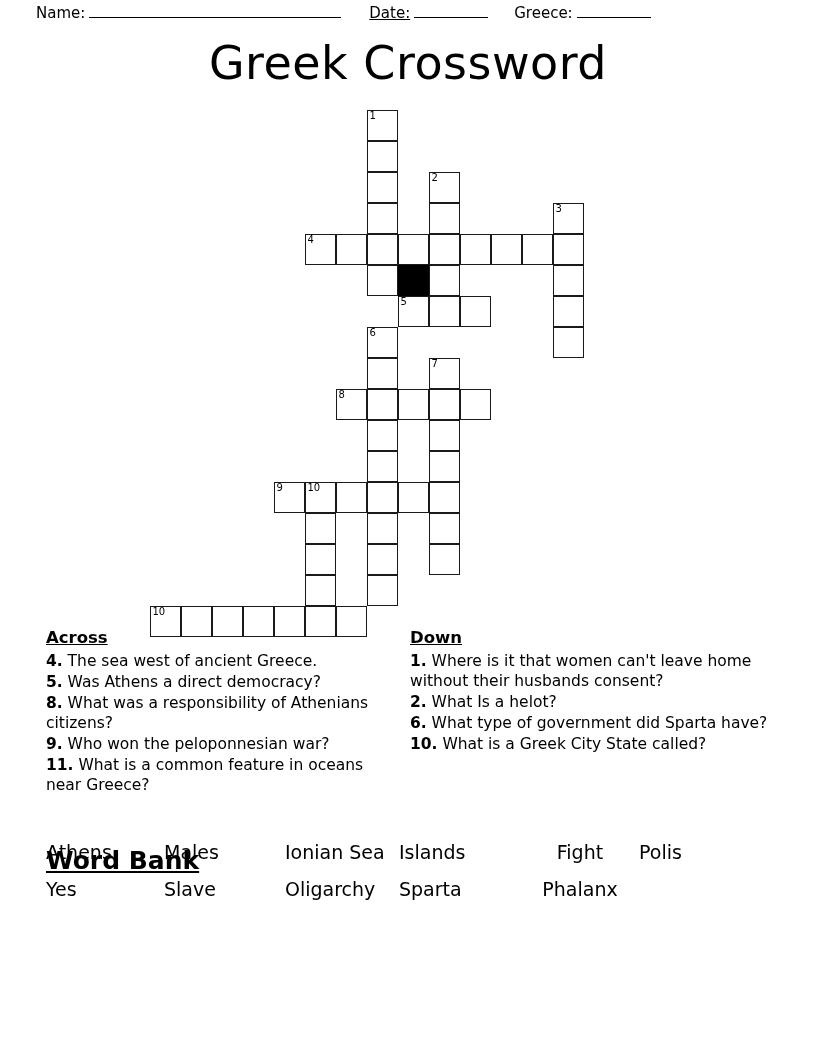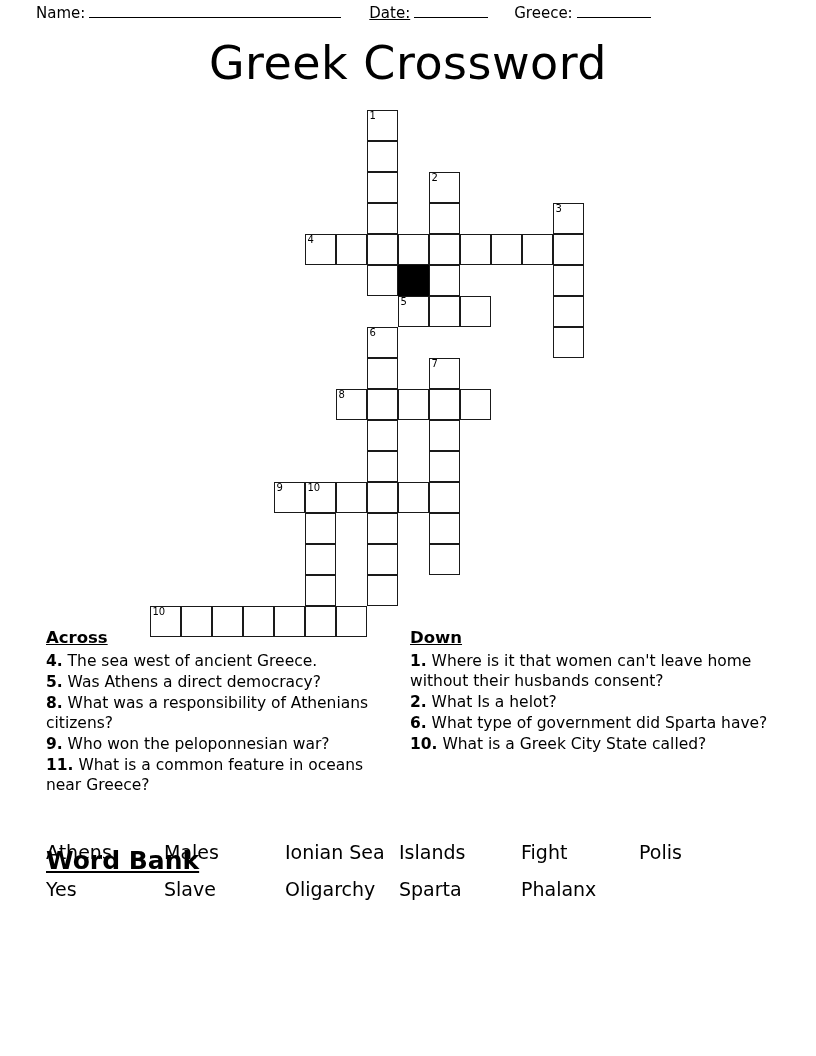--- a/index.html
+++ b/index.html
@@ -129,21 +129,21 @@
   .wb-row {
     display: flex;
     height: 37px;
     align-items: flex-start;
   }
   .wb-cell { display: block; }
   .wb-c0 { width: 118px; }
   .wb-c1 { width: 121px; }
   .wb-c2 { width: 114px; }
   .wb-c3 { width: 122px; }
-  .wb-c4 { width: 118px; }
+  .wb-c4 { width: 118px; text-align: center; }
   .wb-c5 { width: 100px; }
 </style>
 </head>
 <body>
 
 <div class="header">
   <div class="hdr-field hdr-name">
     <span class="hdr-label">Name:</span>
     <span class="hdr-rule"></span>
   </div>

